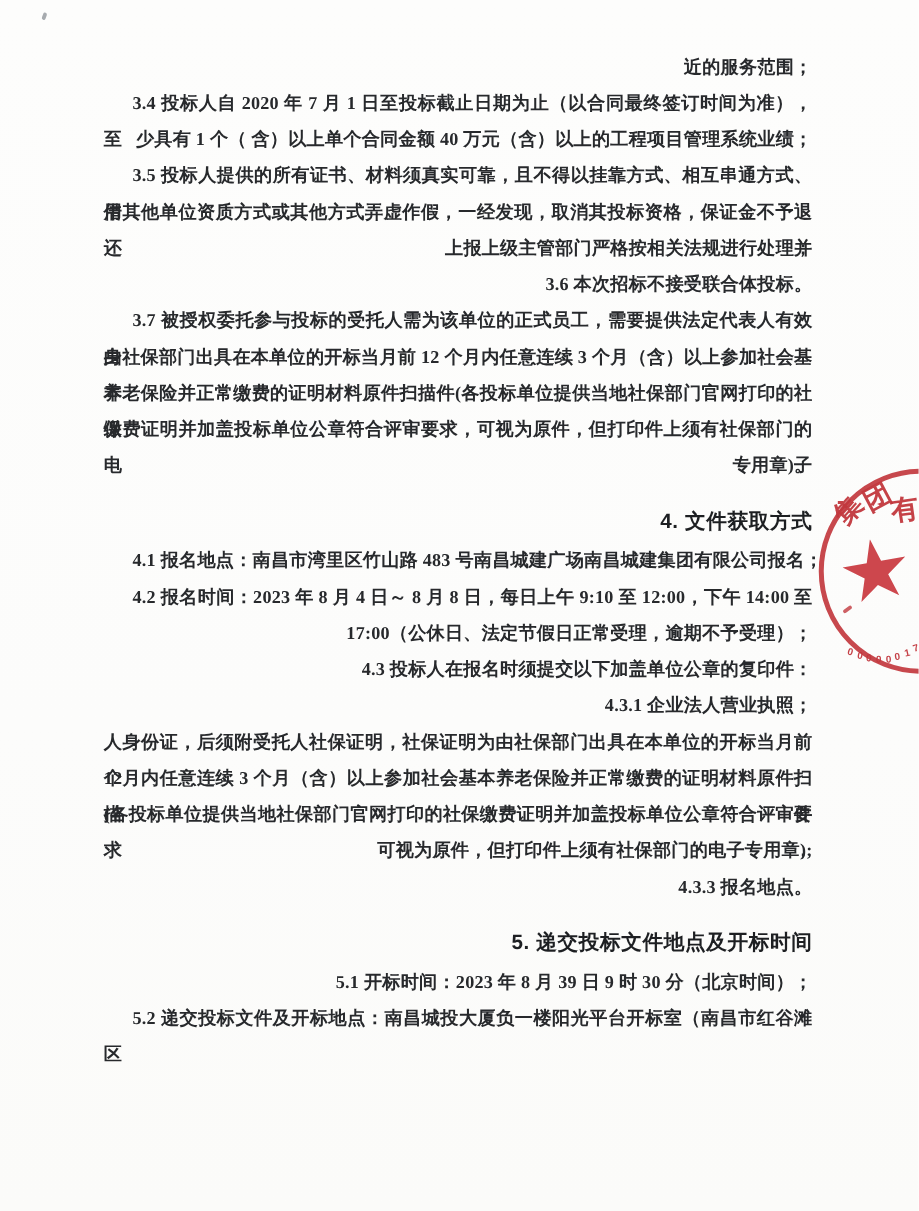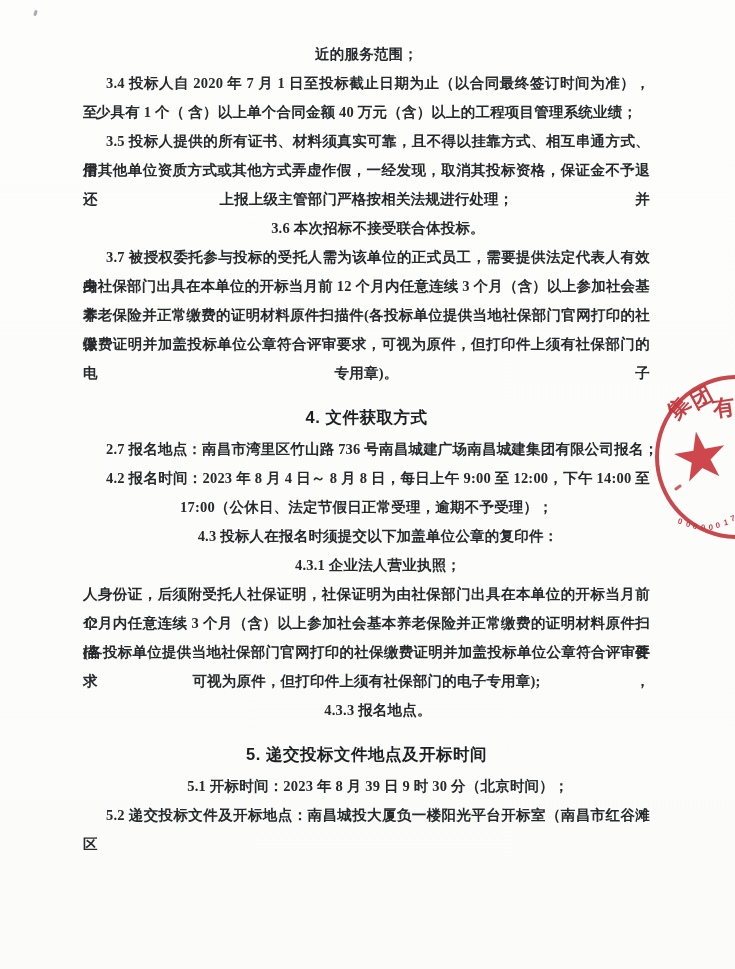--- a/index.html
+++ b/index.html
@@ -21,21 +21,21 @@
   }
   .doc-body{
     position:absolute;left:83px;top:40px;width:567px;
     color:#27292c;
   }
   .line{
     height:29px;line-height:29px;
     font-size:14.5px;font-weight:600;
     letter-spacing:.2px;
     white-space:nowrap;
-    text-align:center;
+    text-align:right;
   }
   .line.just{
     white-space:normal;
     text-align:justify;
     text-align-last:justify;
     -moz-text-align-last:justify;
   }
   .line.indent{text-indent:23px;}
   .line.heading{
     font-family:Liberation Sans, sans-serif;
@@ -91,22 +91,22 @@
       <div class="line indent just">3.5 投标人提供的所有证书、材料须真实可靠，且不得以挂靠方式、相互串通方式、借</div>
       <div class="line just">用其他单位资质方式或其他方式弄虚作假，一经发现，取消其投标资格，保证金不予退还并</div>
       <div class="line">上报上级主管部门严格按相关法规进行处理；</div>
       <div class="line indent">3.6 本次招标不接受联合体投标。</div>
       <div class="line indent just">3.7 被授权委托参与投标的受托人需为该单位的正式员工，需要提供法定代表人有效身</div>
       <div class="line just">由社保部门出具在本单位的开标当月前 12 个月内任意连续 3 个月（含）以上参加社会基本</div>
       <div class="line just">养老保险并正常缴费的证明材料原件扫描件(各投标单位提供当地社保部门官网打印的社保</div>
       <div class="line just">缴费证明并加盖投标单位公章符合评审要求，可视为原件，但打印件上须有社保部门的电子</div>
       <div class="line">专用章)。</div>
       <div class="line heading">4. 文件获取方式</div>
-      <div class="line indent">2.7 报名地点：南昌市湾里区竹山路 736 号南昌城建广场南昌城建集团有限公司报名；</div>
-      <div class="line indent just">4.2 报名时间：2023 年 8 月 4 日～ 8 月 8 日，每日上午 9:00 至 12:00，下午 14:00 至</div>
+      <div class="line indent">4.1 报名地点：南昌市湾里区竹山路 483 号南昌城建广场南昌城建集团有限公司报名；</div>
+      <div class="line indent just">4.2 报名时间：2023 年 8 月 4 日～ 8 月 8 日，每日上午 9:10 至 12:00，下午 14:00 至</div>
       <div class="line">17:00（公休日、法定节假日正常受理，逾期不予受理）；</div>
       <div class="line indent">4.3 投标人在报名时须提交以下加盖单位公章的复印件：</div>
       <div class="line indent">4.3.1 企业法人营业执照；</div>
       <div class="line just">人身份证，后须附受托人社保证明，社保证明为由社保部门出具在本单位的开标当月前 12</div>
       <div class="line just">个月内任意连续 3 个月（含）以上参加社会基本养老保险并正常缴费的证明材料原件扫描件</div>
       <div class="line just">(各投标单位提供当地社保部门官网打印的社保缴费证明并加盖投标单位公章符合评审要求，</div>
       <div class="line">可视为原件，但打印件上须有社保部门的电子专用章);</div>
       <div class="line indent">4.3.3 报名地点。</div>
       <div class="line heading">5. 递交投标文件地点及开标时间</div>
       <div class="line indent">5.1 开标时间：2023 年 8 月 39 日 9 时 30 分（北京时间）；</div>

